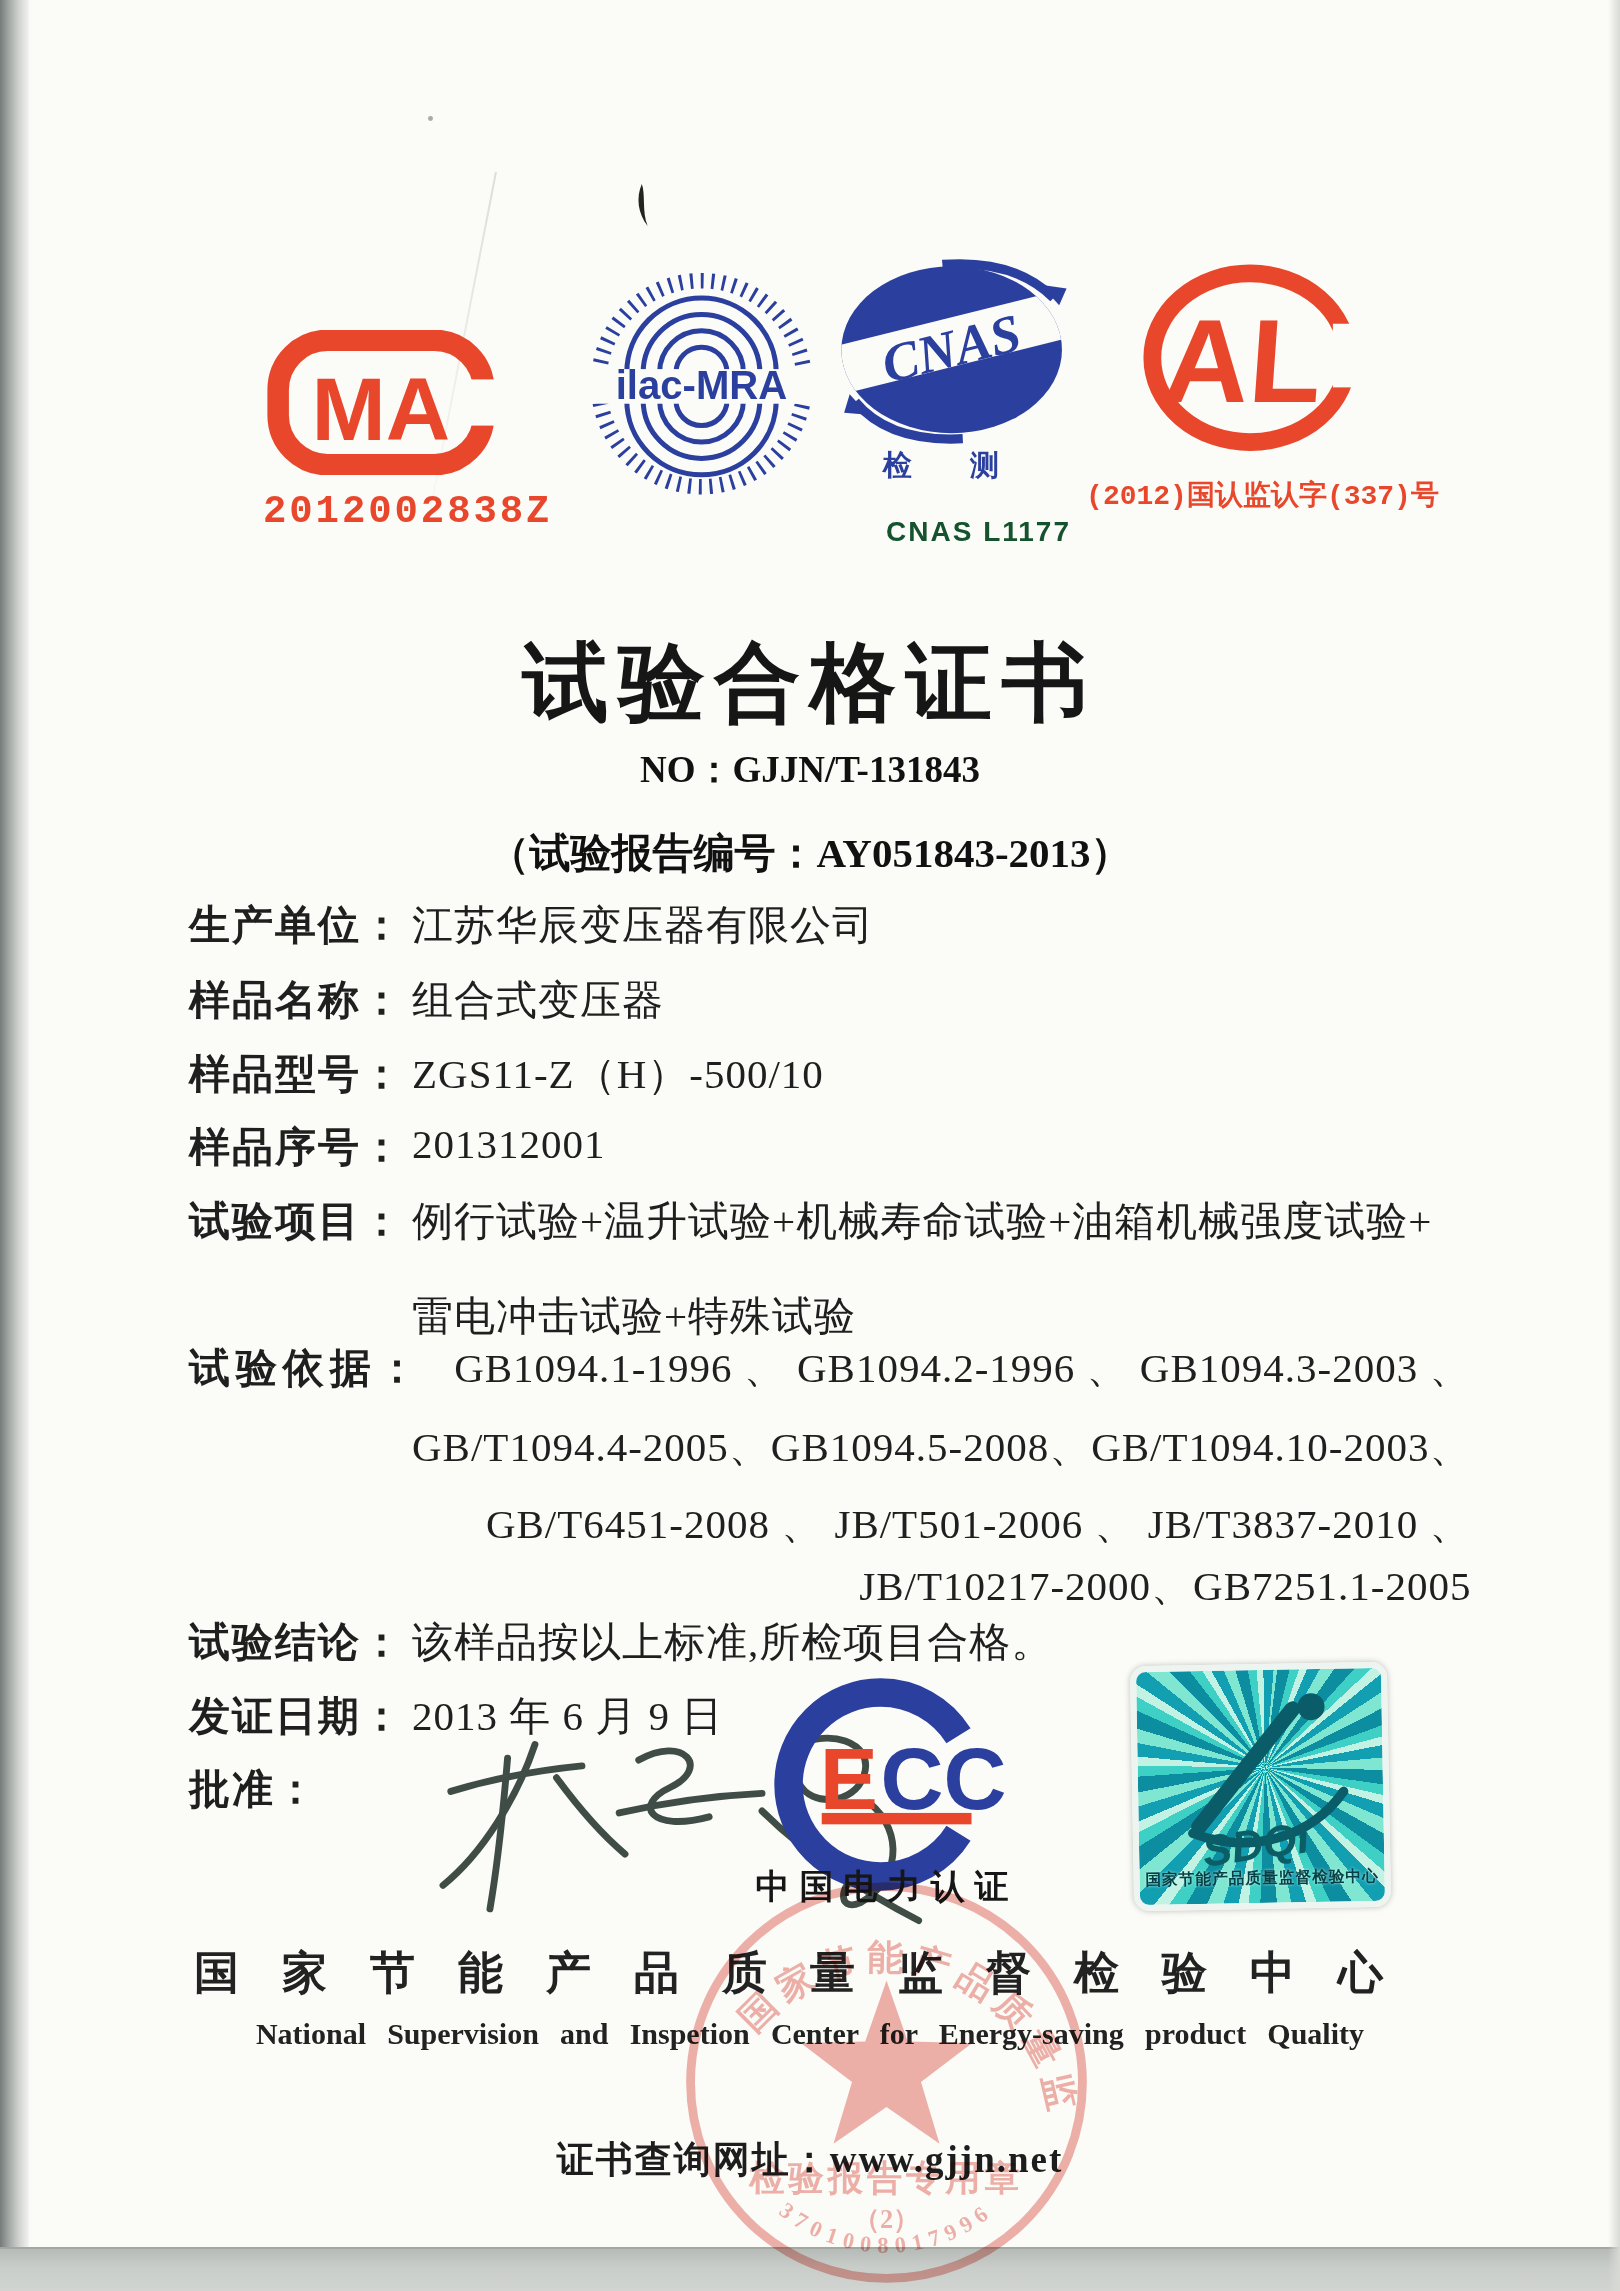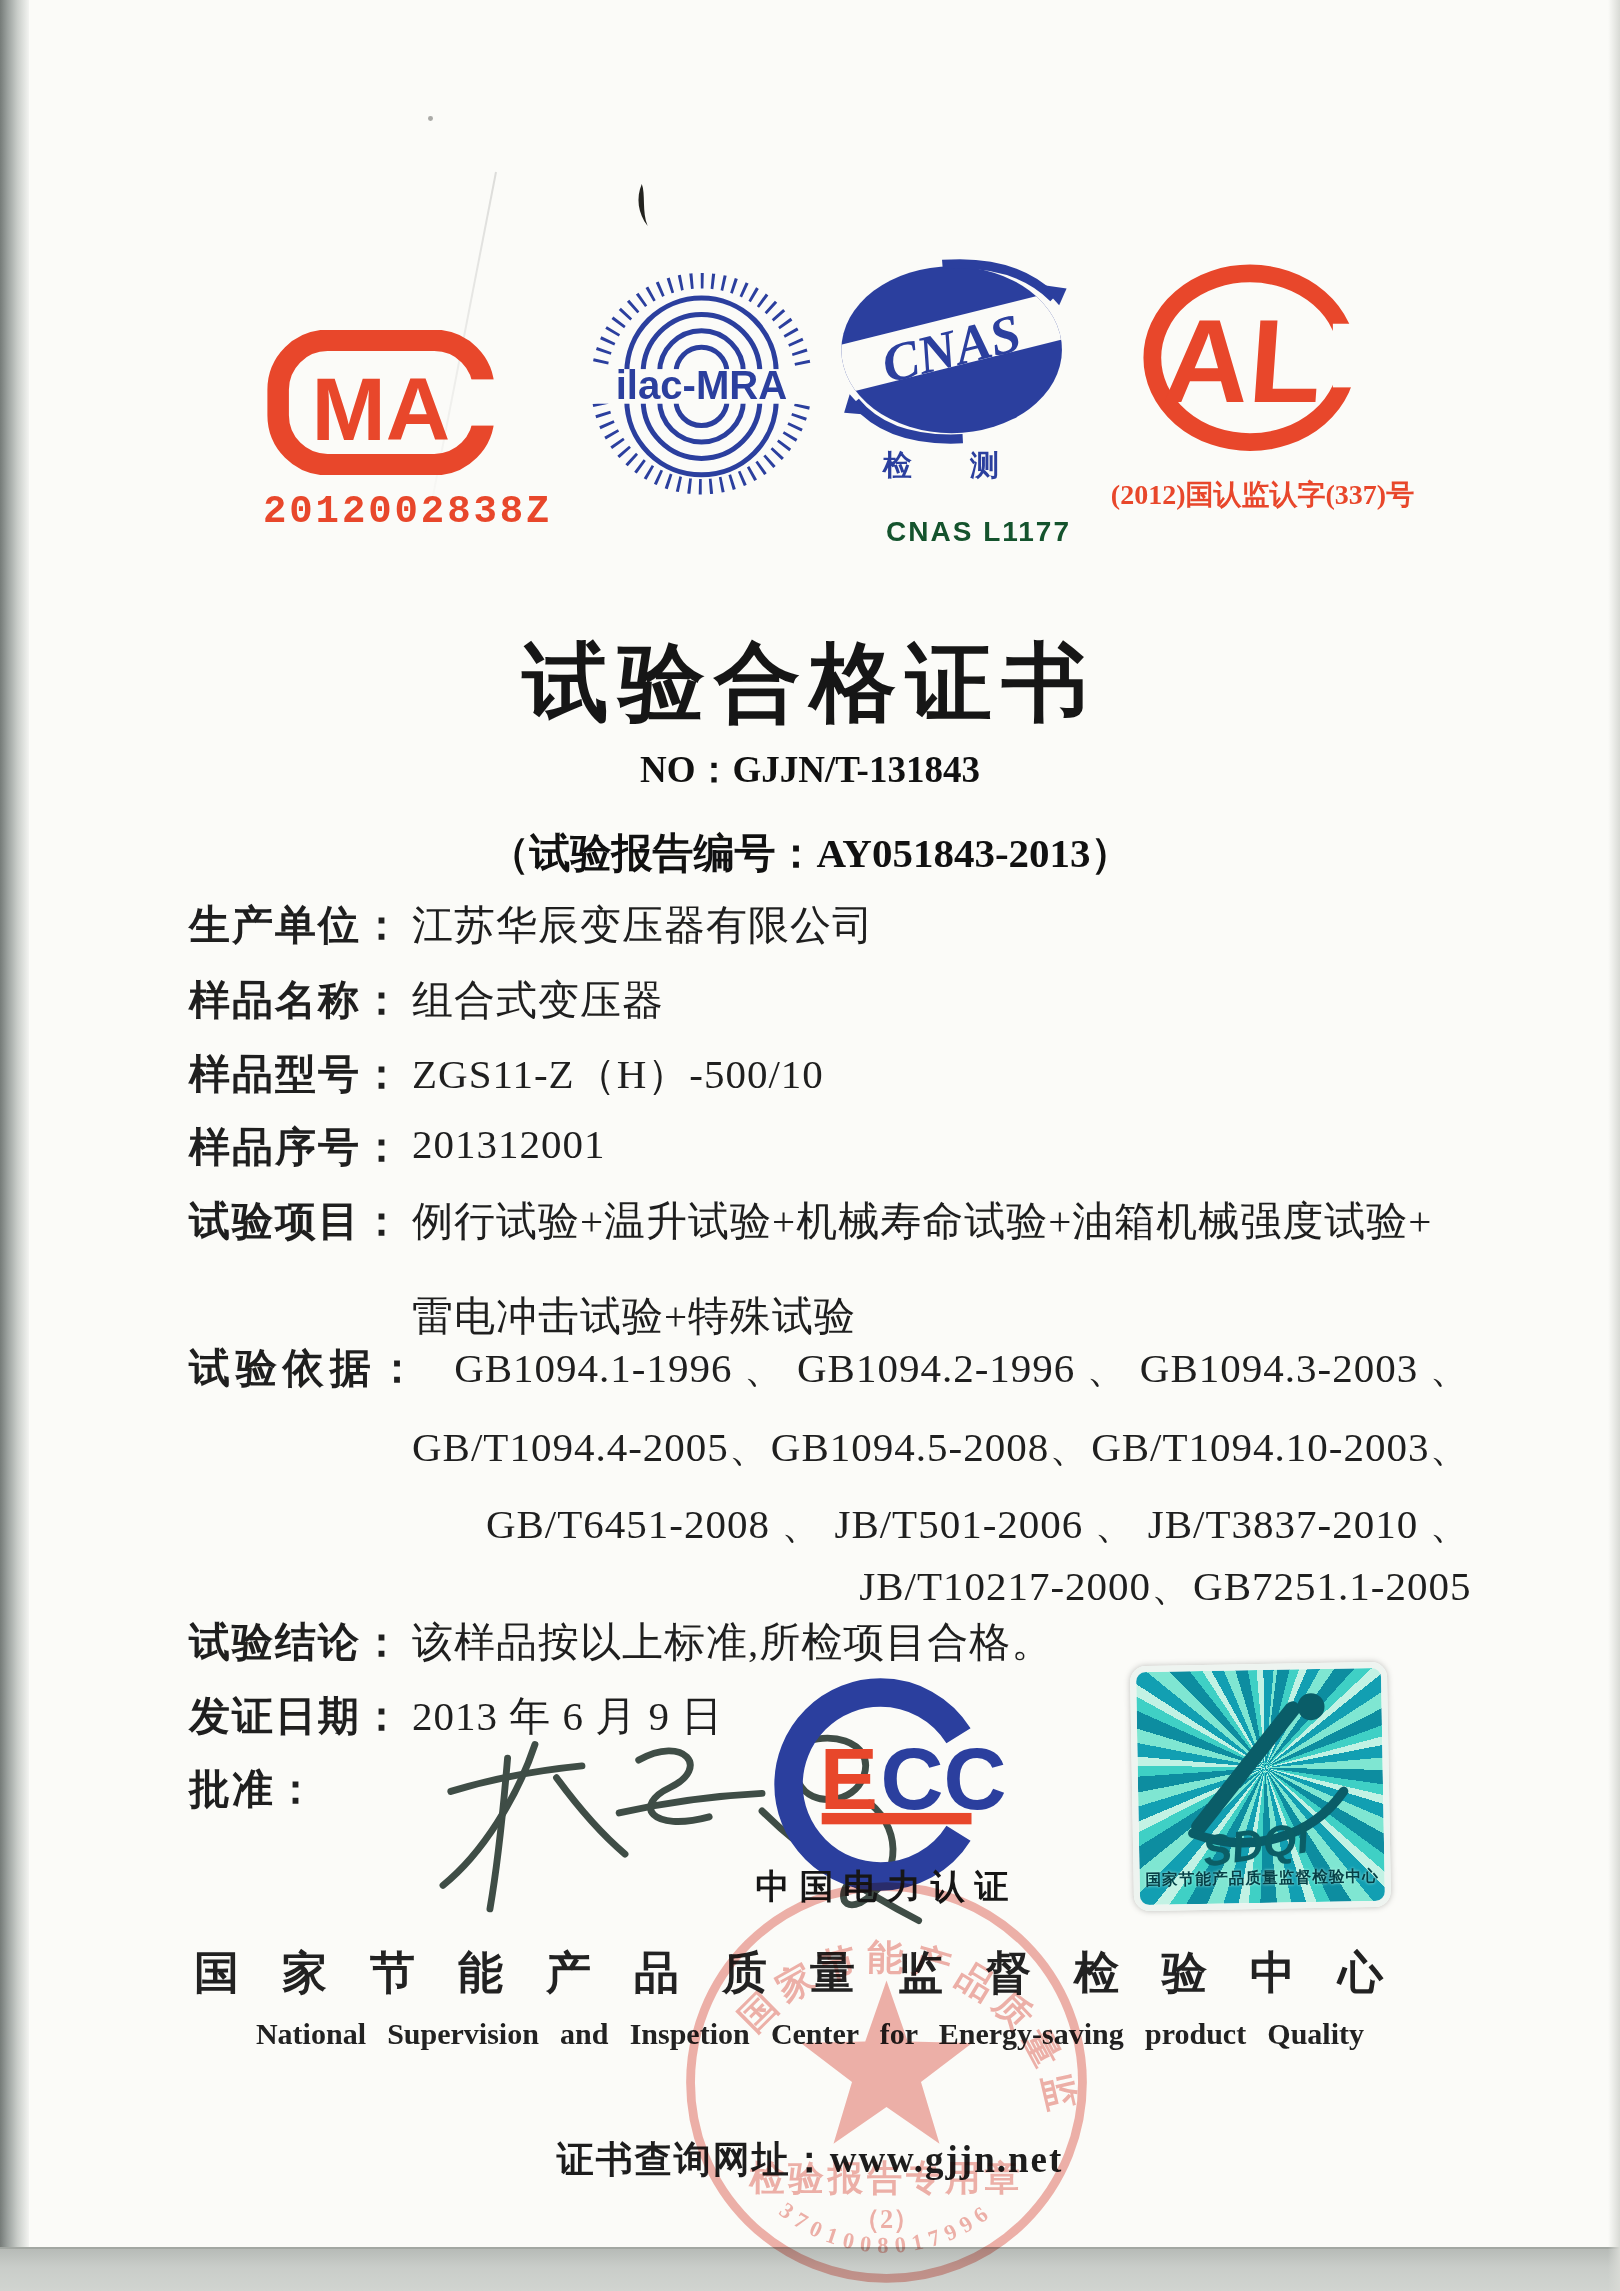--- a/index.html
+++ b/index.html
@@ -20,21 +20,21 @@
   .crease{left:495px;top:172px;width:2px;height:372px;background:linear-gradient(180deg,rgba(60,60,60,.16),rgba(60,60,60,0));transform:rotate(11deg);transform-origin:top;}
   .ink-mark{left:632px;top:182px;}
   .speck{width:4.9px;height:4.9px;border-radius:50%;background:#5a5a55;opacity:.5;}
 
   
   .cma-num{left:263px;top:490px;width:245px;text-align:center;
     font-family:Liberation Mono, monospace;
     font-size:39px;font-weight:700;color:#e8472b;letter-spacing:2.9px;}
   .cnas-sub1{left:836px;top:446px;width:235px;text-align:center;font-size:29px;color:#2b3f9e;letter-spacing:25.5px;font-weight:600;}
   .cnas-sub2{left:836px;top:482px;width:235px;text-align:right;font-family:"Liberation Sans","DejaVu Sans",sans-serif;font-size:28px;color:#14532d;font-weight:600;letter-spacing:2px;margin-top:34px;}
-  .cal-caption{left:1086px;top:476px;width:353px;text-align:center;font-size:28px;color:#e8472b;font-weight:600;}
+  .cal-caption{left:1086px;top:476px;width:353px;text-align:center;font-size:28px;color:#e8472b;font-weight:600;font-family:Liberation Mono, monospace;}
 
   
   .main-title{left:0;top:625px;width:1620px;text-align:center;font-size:86px;font-weight:700;letter-spacing:9.8px;color:#161616;}
   .no-line{left:0;top:745px;width:1620px;text-align:center;font-size:37px;font-weight:700;color:#111;}
   .report-line{left:0;top:826px;width:1620px;text-align:center;font-size:41px;font-weight:600;color:#111;}
 
   
   .row{left:189px;width:1255px;display:flex;align-items:flex-start;}
   .row .lbl{width:223px;flex:0 0 223px;font-size:41px;font-weight:700;letter-spacing:2px;white-space:nowrap;}
   .row .val{font-size:41px;letter-spacing:1px;white-space:nowrap;}

